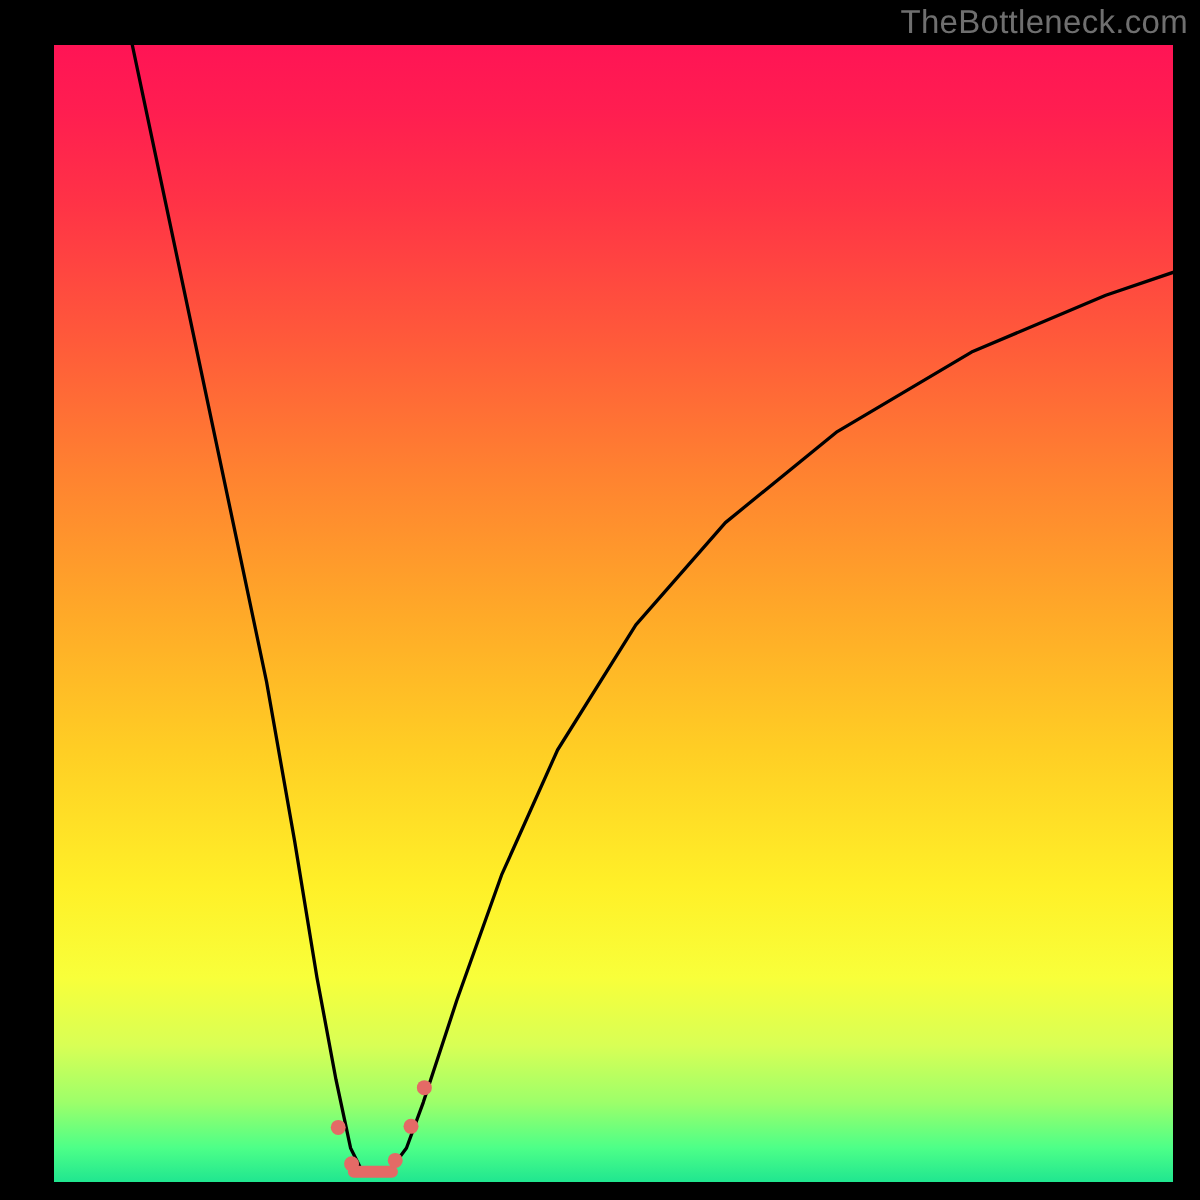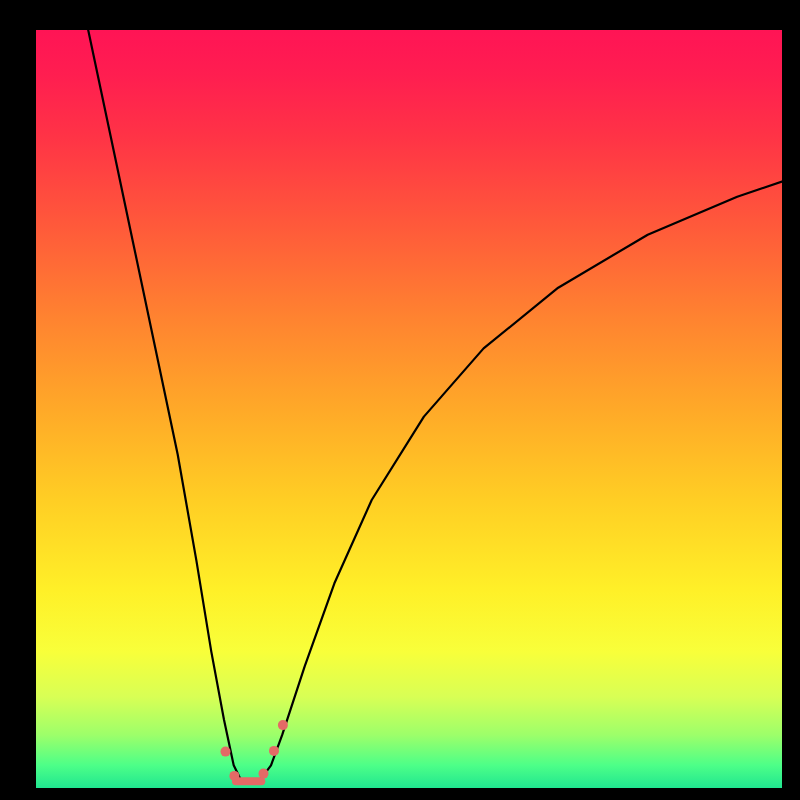--- a/index.html
+++ b/index.html
@@ -78,13 +78,14 @@
     <svg class="curves" id="curves" width="746" height="758" viewBox="0 0 746 758">
         <path d="M52.2 0.0 L74.6 106.1 L97.0 212.2 L119.4 318.4 L141.7 424.5 L160.4 530.6 L175.3 621.6 L188.0 689.8 L197.7 735.3 L205.9 751.9 L212.6 753.5 L223.8 750.4 L235.0 735.3 L246.2 704.9 L268.6 636.7 L298.4 553.3 L335.7 470.0 L387.9 386.6 L447.6 318.4 L522.2 257.7 L611.7 204.7 L701.2 166.8 L746.0 151.6" class="curve"></path>
         <line x1="199.9" y1="751.2" x2="225.3" y2="751.2" class="short-segment"></line>
         <circle cx="189.5" cy="721.6" r="5" class="dot"></circle>
         <circle cx="198.4" cy="745.9" r="5" class="dot"></circle>
         <circle cx="227.5" cy="743.6" r="5" class="dot"></circle>
         <circle cx="238.0" cy="720.9" r="5" class="dot"></circle>
         <circle cx="246.9" cy="695.1" r="5" class="dot"></circle>
       </svg>
   </div>
+  <div class="watermark">TheBottleneck.com</div>
 </div>
 
 </body></html>

